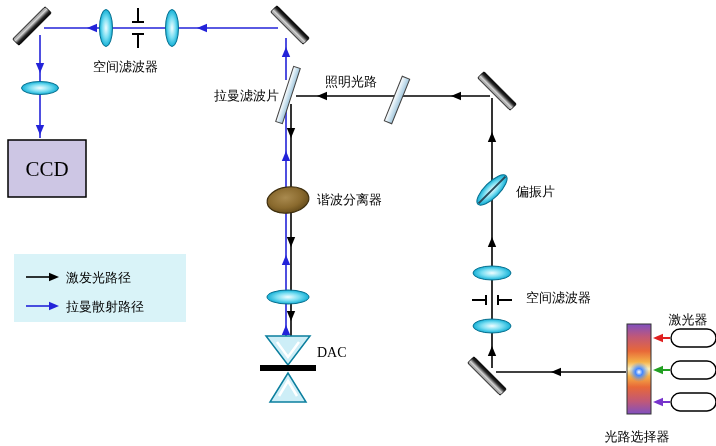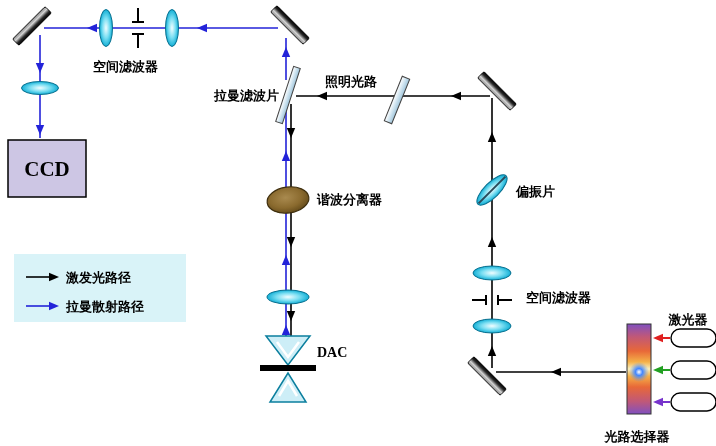--- a/index.html
+++ b/index.html
@@ -1,17 +1,17 @@
 <!DOCTYPE html>
 <html style="--excitation-path: #000000; --raman-path: #2323d9; --legend-bg: #d9f3f8; --ccd-bg: #cdc6e4;"><head>
 <meta charset="utf-8">
 <style>
   html,body{margin:0;padding:0;background:#ffffff;}
   .stage{position:relative;width:716px;height:446px;background:#fff;overflow:hidden;
-         font-family:"Liberation Sans",sans-serif;font-weight:bold;}
+         font-family:"Liberation Sans",sans-serif;}
   svg{display:block;}
   .beam-black{stroke:var(--excitation-path,#000);stroke-width:1.6;fill:none;}
   .beam-blue{stroke:var(--raman-path,#2323d9);stroke-width:1.6;fill:none;}
   .head-black{fill:var(--excitation-path,#000);stroke:none;}
   .head-blue{fill:var(--raman-path,#2323d9);stroke:none;}
   .lbl{font-family:"Liberation Sans",sans-serif;font-size:13px;fill:#000;}
   .lbl-serif{font-family:"Liberation Serif",serif;font-size:14px;fill:#000;}
   .ccd-text{font-family:"Liberation Serif",serif;font-size:21px;fill:#000;}
   .legend-bg{fill:var(--legend-bg,#d9f3f8);stroke:none;}
   .ccd-bg{fill:var(--ccd-bg,#cdc6e4);stroke:#000;stroke-width:1.5;}

